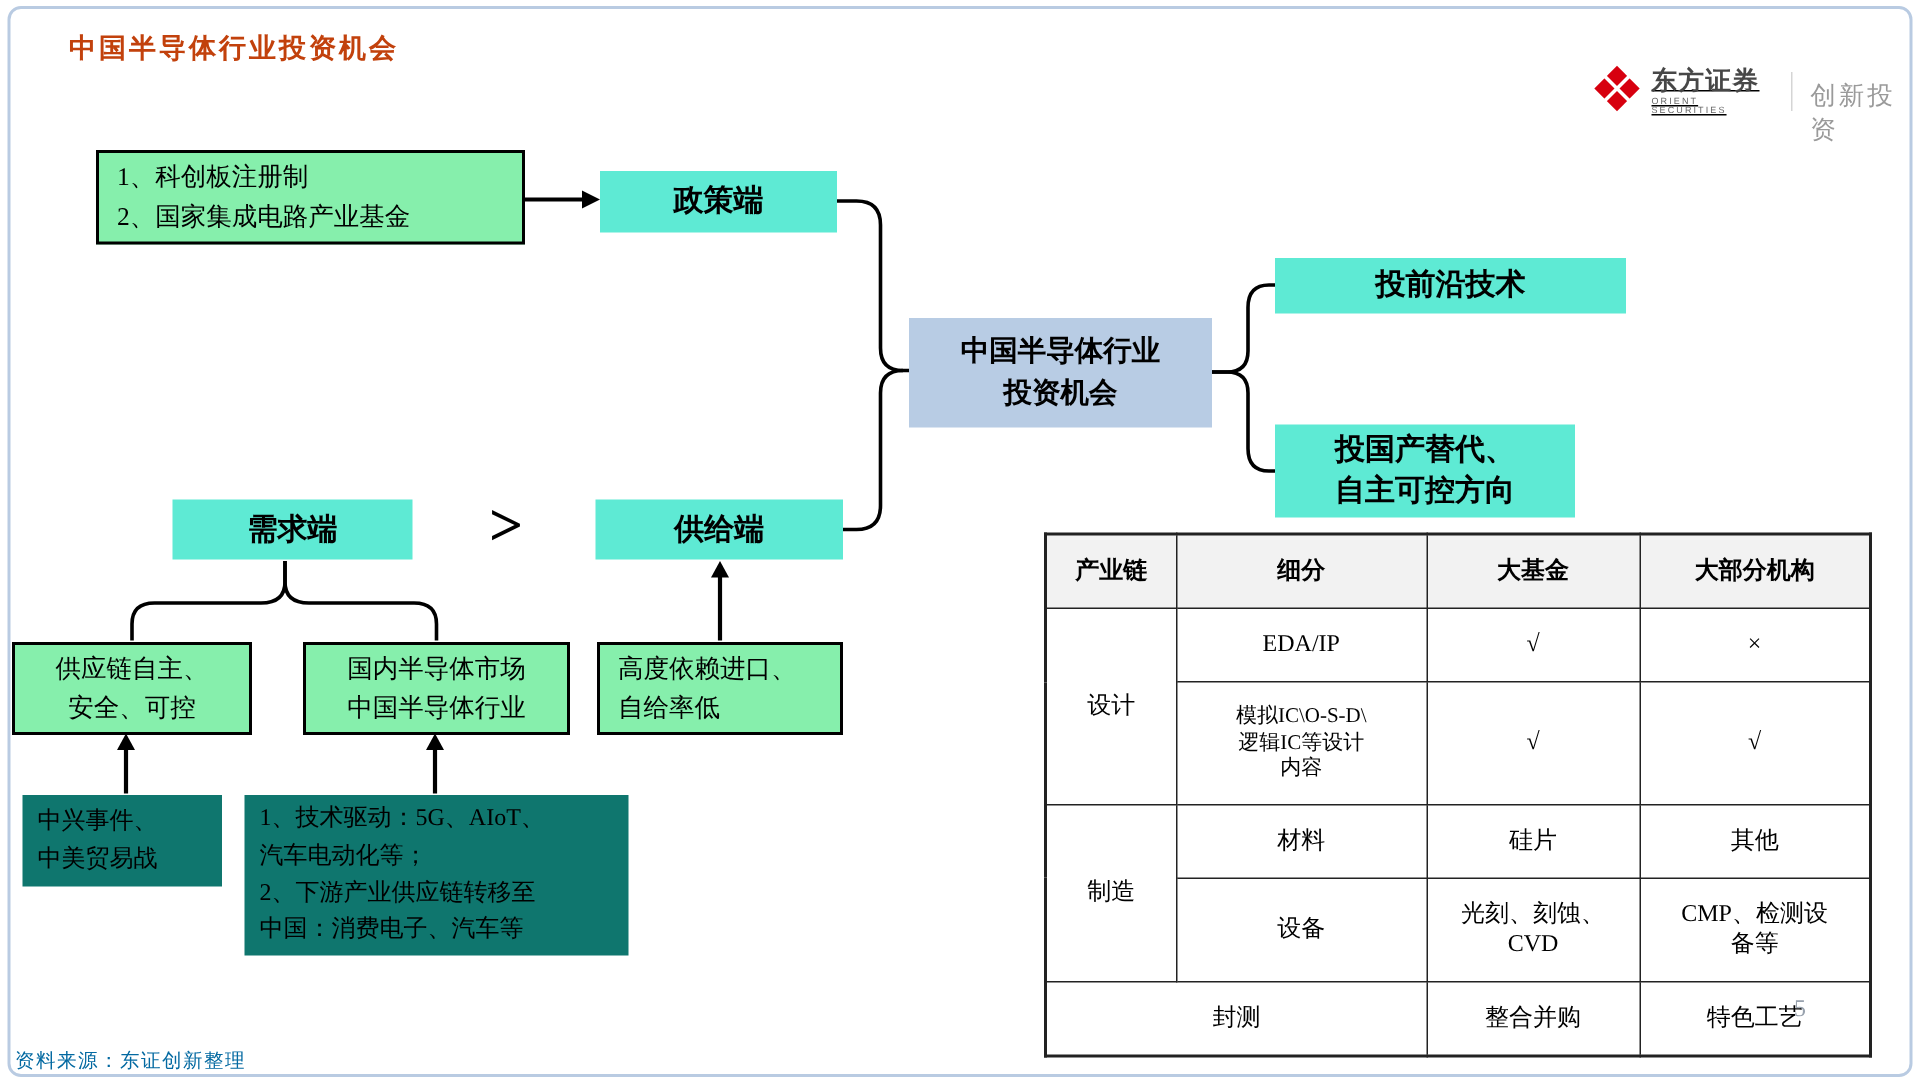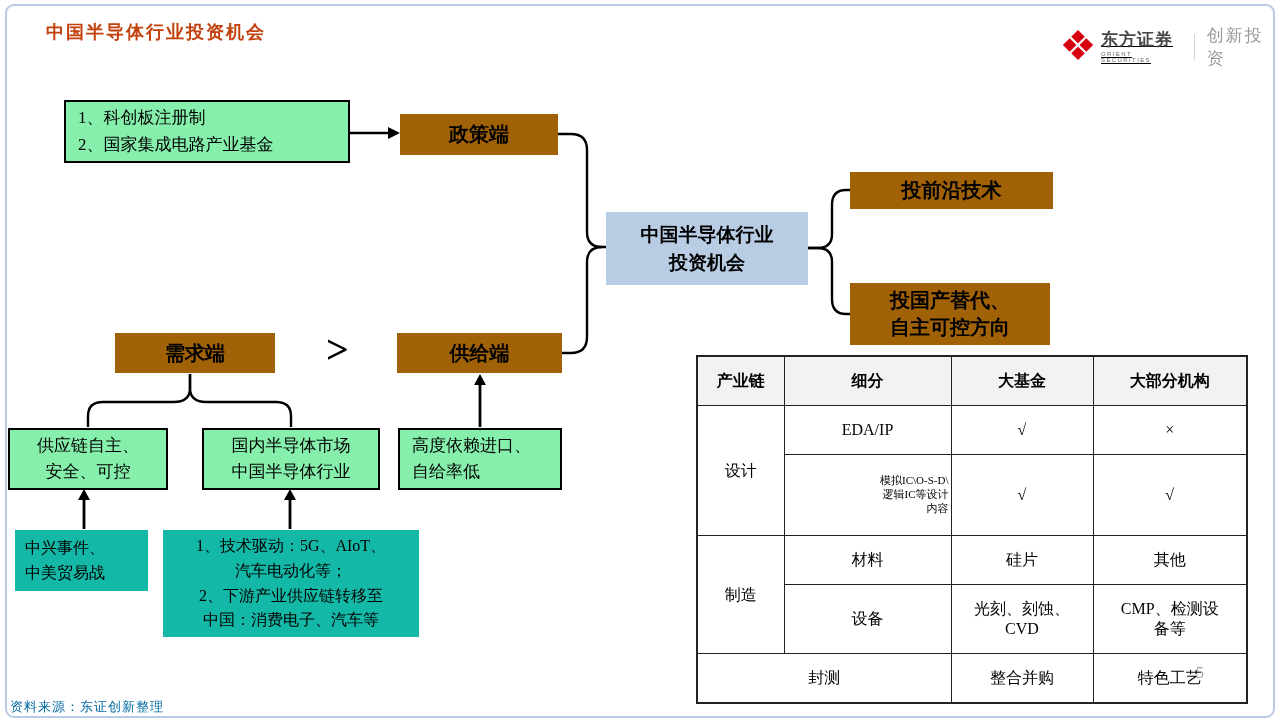--- a/index.html
+++ b/index.html
@@ -18,57 +18,57 @@
     left: 46px; top: 20px; font-size: 18px; font-weight: bold;
     letter-spacing: 2px; color: #c2410c;
   }
 
   
   .logo { left: 1062px; top: 24px; display: flex; align-items: center; }
   .logo-txt { margin-left: 7px; display: flex; flex-direction: column; line-height: 1; text-decoration: underline; }
   .logo-cn { font-family: "Liberation Sans", sans-serif; font-size: 17px; font-weight: bold; color: #474747; letter-spacing: 1px; }
   .logo-en { font-family: "Liberation Sans", sans-serif; font-size: 6px; color: #666; letter-spacing: 1.4px; margin-top: 3px; }
   .logo-div { width: 1px; height: 26px; background: #d5d5d5; margin: 0 12px; }
-  .logo-sub { font-family: "Liberation Sans", sans-serif; font-size: 17px; color: #9a9a9a; letter-spacing: 2px; }
+  .logo-sub { font-family: "Liberation Sans", sans-serif; font-size: 17px; color: #9a9a9a; letter-spacing: 2px; margin-top: 28px; }
 
   
   .gray-label {
-    background: #a16207; font-weight: bold; font-size: 20px;
+    background: #5eead4; font-weight: bold; font-size: 20px;
     display: flex; align-items: center; justify-content: center; text-align: center;
     line-height: 1.35;
   }
   .white-box {
     background: #86efac; border: 2px solid #000; font-size: 17px; line-height: 1.55;
     display: flex; flex-direction: column; justify-content: center;
   }
   .white-box.center { align-items: center; text-align: center; }
   .white-box.left { padding-left: 12px; padding-right: 6px; text-align: left; }
   .soft-gray {
-    background: #14b8a6; font-size: 16px; line-height: 1.55;
+    background: #0f766e; font-size: 16px; line-height: 1.55;
     padding: 5px 10px; text-align: left;
     display: flex; flex-direction: column; justify-content: center;
   }
   .blue-box {
     background: #b8cce4; font-weight: bold; font-size: 19px; line-height: 1.45;
     display: flex; align-items: center; justify-content: center; text-align: center;
   }
   .gt-sign { font-size: 40px; font-weight: bold; line-height: 1; }
 
   svg.overlay { position: absolute; left: 0; top: 0; pointer-events: none; }
 
   
   .chain-table { left: 696px; top: 355px; }
   table { border-collapse: collapse; table-layout: fixed; }
   td, th {
     border: 1px solid #222; text-align: center; vertical-align: middle;
     font-size: 16px; line-height: 1.25; padding: 14px 2px;
   }
   table { border: 2px solid #222; }
   th { background: #f2f2f2; font-weight: bold; }
-  .small-cell { font-size: 11px; text-align: right; }
+  .small-cell { font-size: 14px; }
 
   .source-note { left: 10px; top: 698px; font-size: 13px; color: #0369a1; letter-spacing: 1px; }
   .page-num { left: 1196px; top: 664px; font-size: 16px; color: #98a2ae; }
 </style>
 </head>
 <body>
 
 <div class="frame"></div>
 
 <div class="abs slide-title">中国半导体行业投资机会</div>
@@ -114,21 +114,21 @@
 </svg>
 
 <div class="abs white-box left ml" style="left:64px; top:100px; width:286px; height:63px;">1、科创板注册制
 2、国家集成电路产业基金</div>
 
 <div class="abs gray-label" style="left:400px; top:114px; width:158px; height:41px;">政策端</div>
 
 <div class="abs blue-box ml" style="left:606px; top:212px; width:202px; height:73px;">中国半导体行业
 投资机会</div>
 
-<div class="abs gray-label" style="left:850px; top:172px; width:203px; height:37px;">投前沿技术</div>
+<div class="abs gray-label" style="left:850px; top:172px; width:234px; height:37px;">投前沿技术</div>
 
 <div class="abs gray-label ml" style="left:850px; top:283px; width:200px; height:62px;">投国产替代、
 自主可控方向</div>
 
 <div class="abs gray-label" style="left:115px; top:333px; width:160px; height:40px;">需求端</div>
 
 <div class="abs gt-sign" style="left:326px; top:330px;">&gt;</div>
 
 <div class="abs gray-label" style="left:397px; top:333px; width:165px; height:40px;">供给端</div>
 
@@ -137,21 +137,21 @@
 
 <div class="abs white-box center ml" style="left:202px; top:428px; width:178px; height:62px;">国内半导体市场
 中国半导体行业</div>
 
 <div class="abs white-box left ml" style="left:398px; top:428px; width:164px; height:62px;">高度依赖进口、
 自给率低</div>
 
 <div class="abs soft-gray ml" style="left:15px; top:530px; width:133px; height:61px;">中兴事件、
 中美贸易战</div>
 
-<div class="abs soft-gray ml" style="left:163px; top:530px; width:256px; height:107px;text-align:center;">1、技术驱动：5G、AIoT、
+<div class="abs soft-gray ml" style="left:163px; top:530px; width:256px; height:107px;">1、技术驱动：5G、AIoT、
 汽车电动化等；
 2、下游产业供应链转移至
 中国：消费电子、汽车等</div>
 
 <div class="abs chain-table">
   <table>
     <colgroup>
       <col style="width:87px">
         <col style="width:167px">
         <col style="width:142px">

